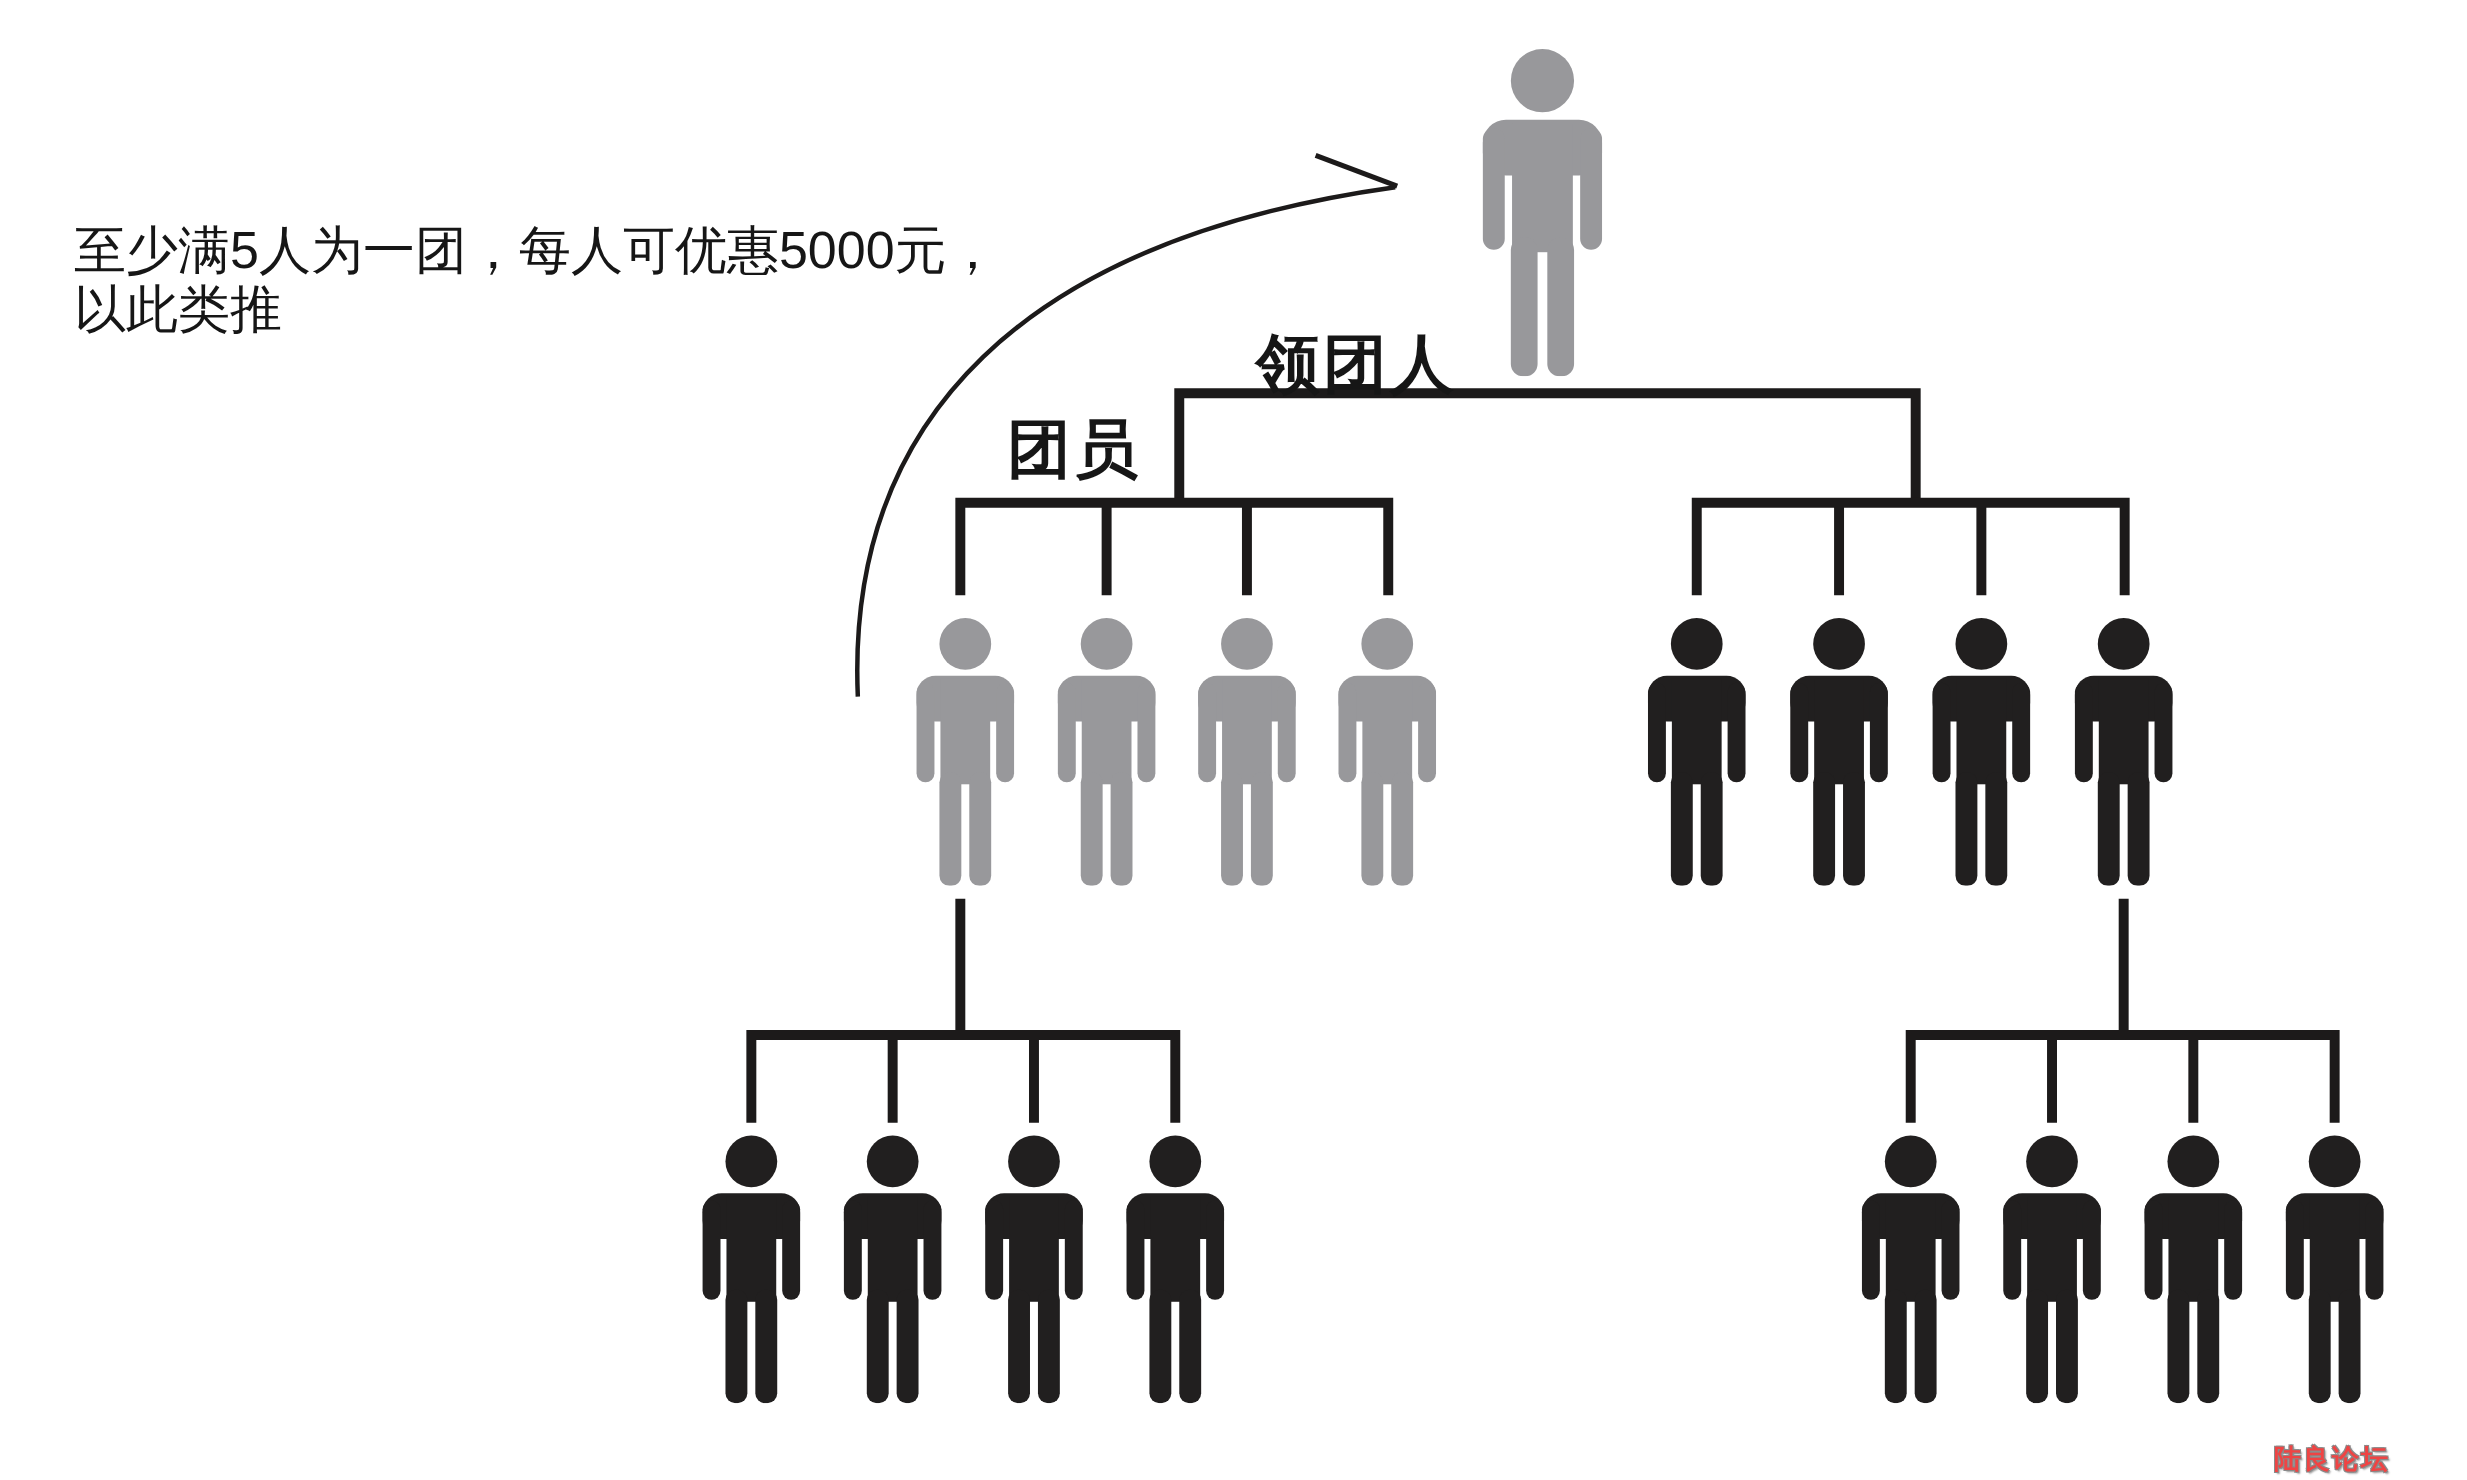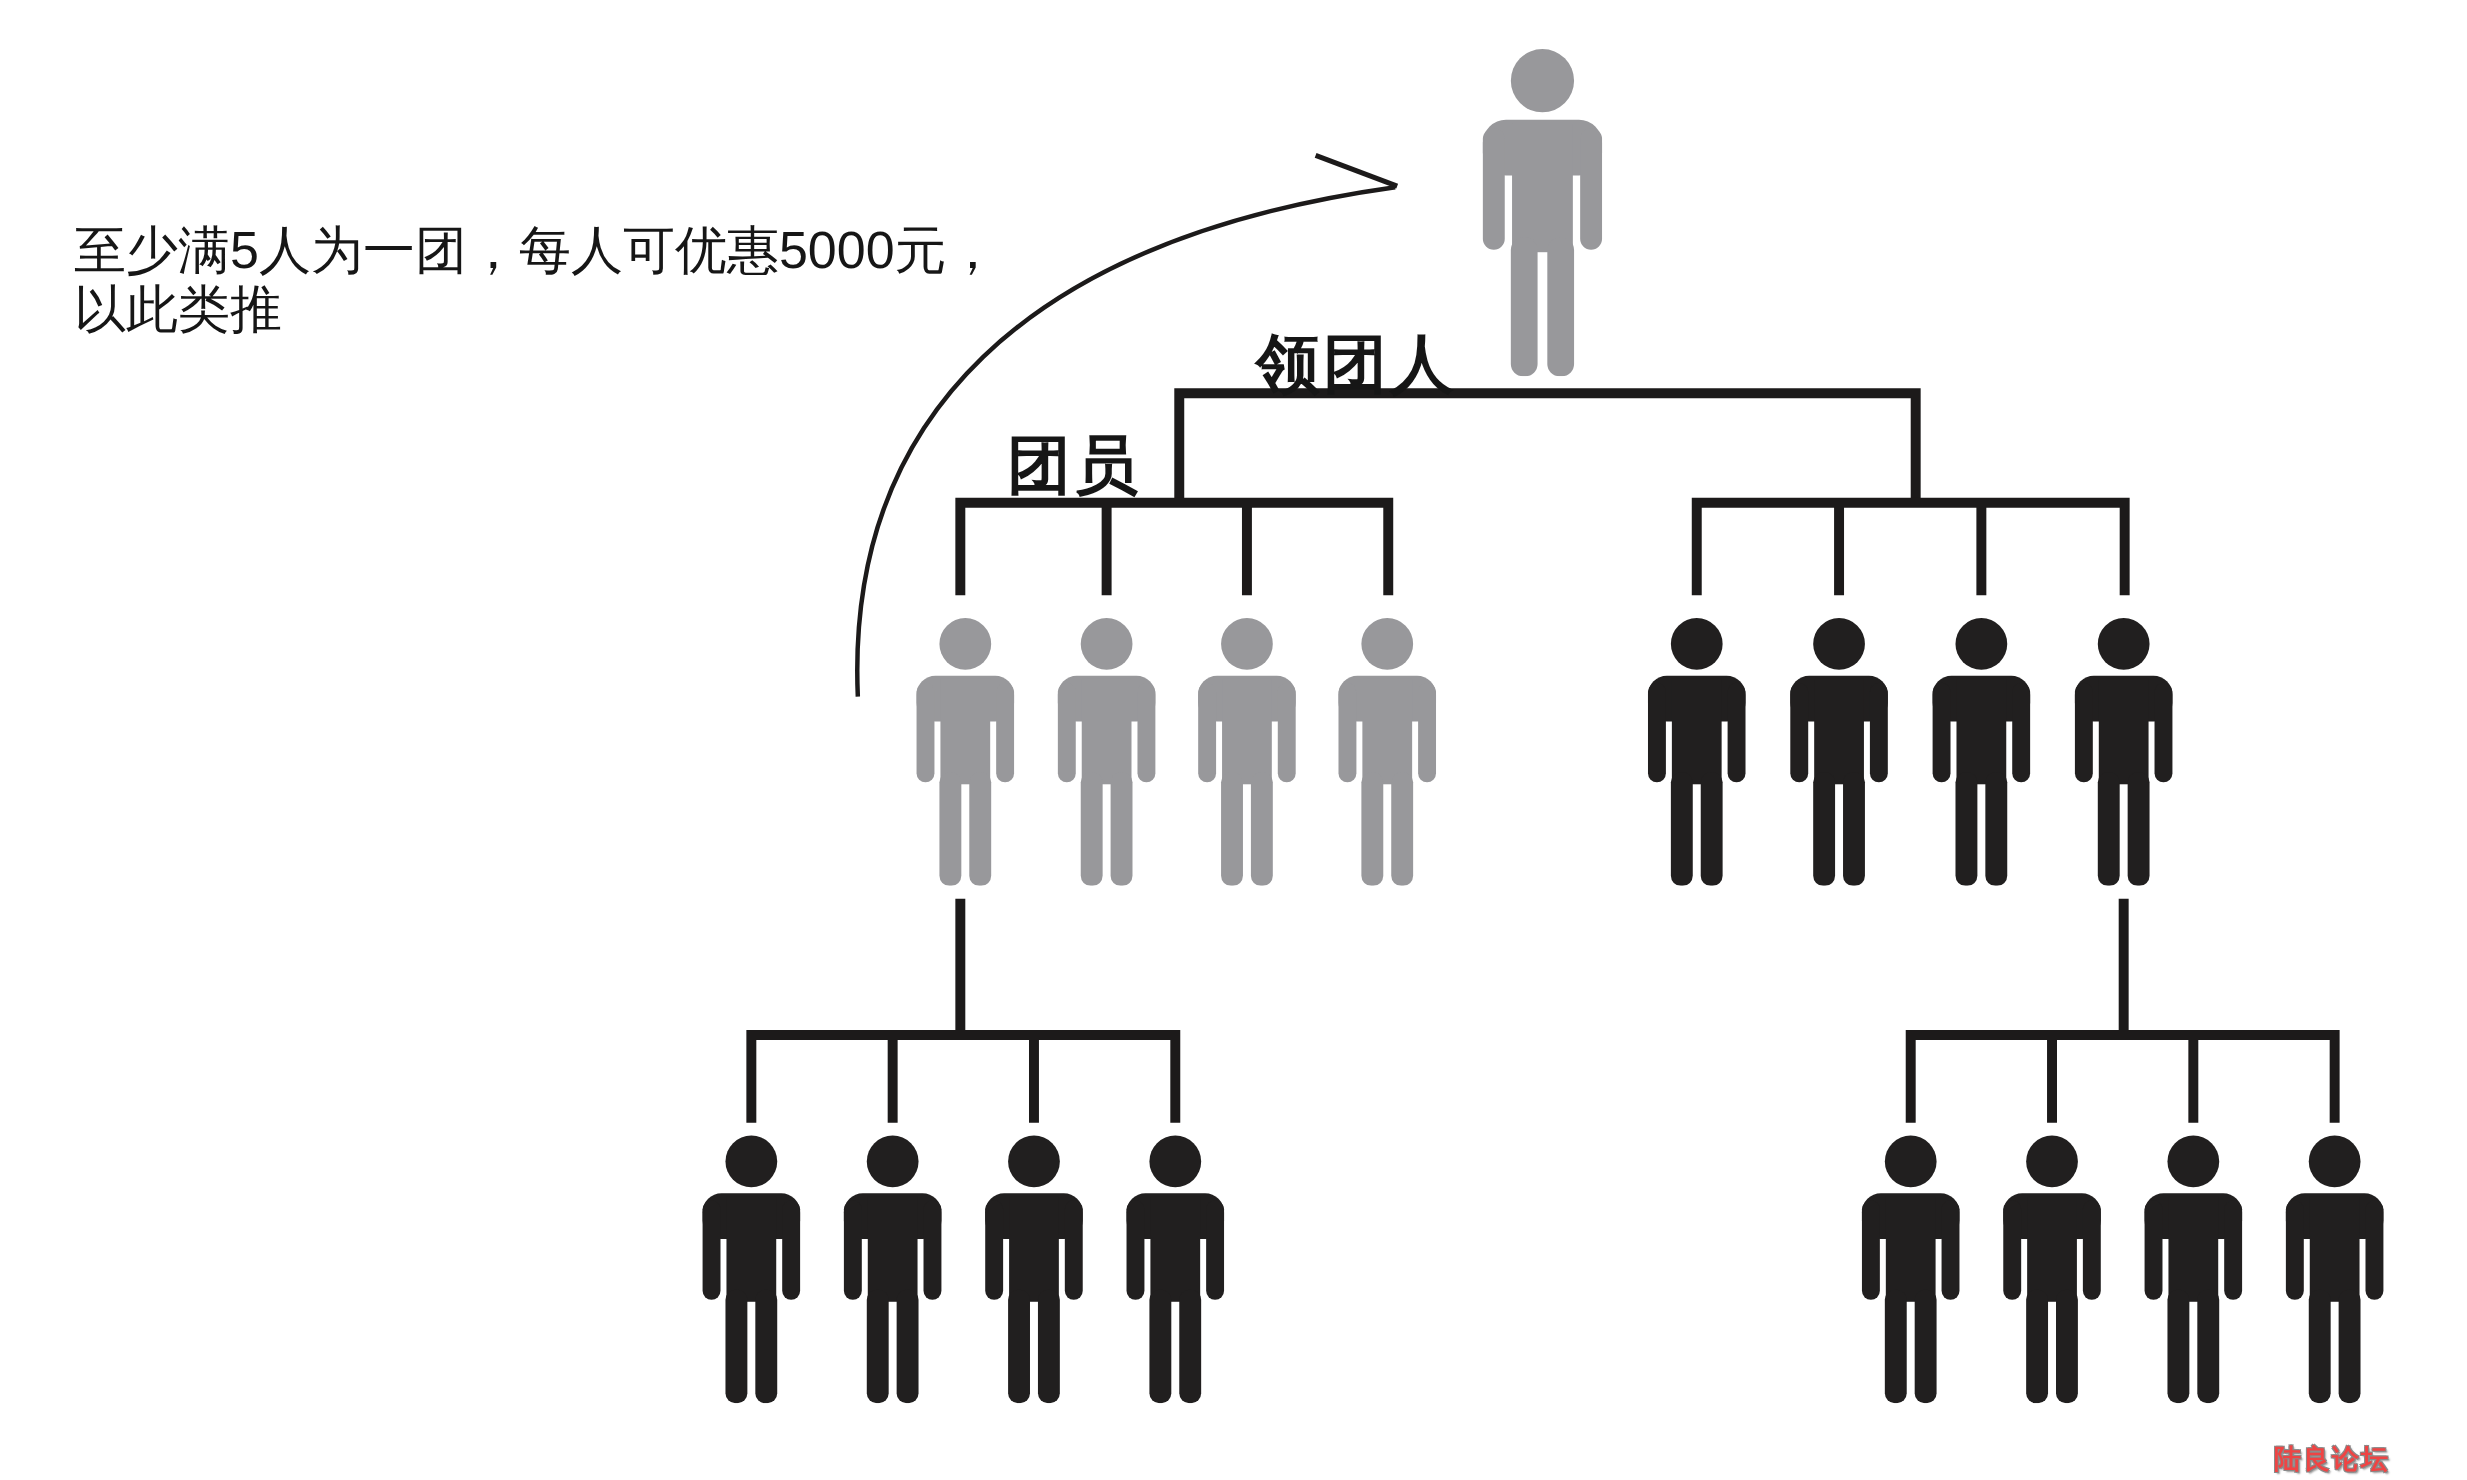--- a/index.html
+++ b/index.html
@@ -22,21 +22,21 @@
     color:var(--text-black,#161616);
     white-space:nowrap;
   }
   .node-label{
     position:absolute;
     font-size:64px;font-weight:700;
     color:var(--text-black,#161616);
     letter-spacing:3px;white-space:nowrap;
   }
   .label-leader{left:1256px;top:296px;margin-top:25px;}
-  .label-member{left:1007px;top:422px;}
+  .label-member{left:1007px;top:406px;}
   .watermark{
     position:absolute;right:8px;bottom:4px;
     font-size:27px;font-weight:700;letter-spacing:2px;
     color:#ef4444;
     text-shadow:1px 1px 0 #8a8a8a,-1px -1px 0 #8a8a8a,1px -1px 0 #8a8a8a,-1px 1px 0 #8a8a8a,2px 2px 2px #9a9a9a;
   }
 </style>
 </head>
 <body>
 

